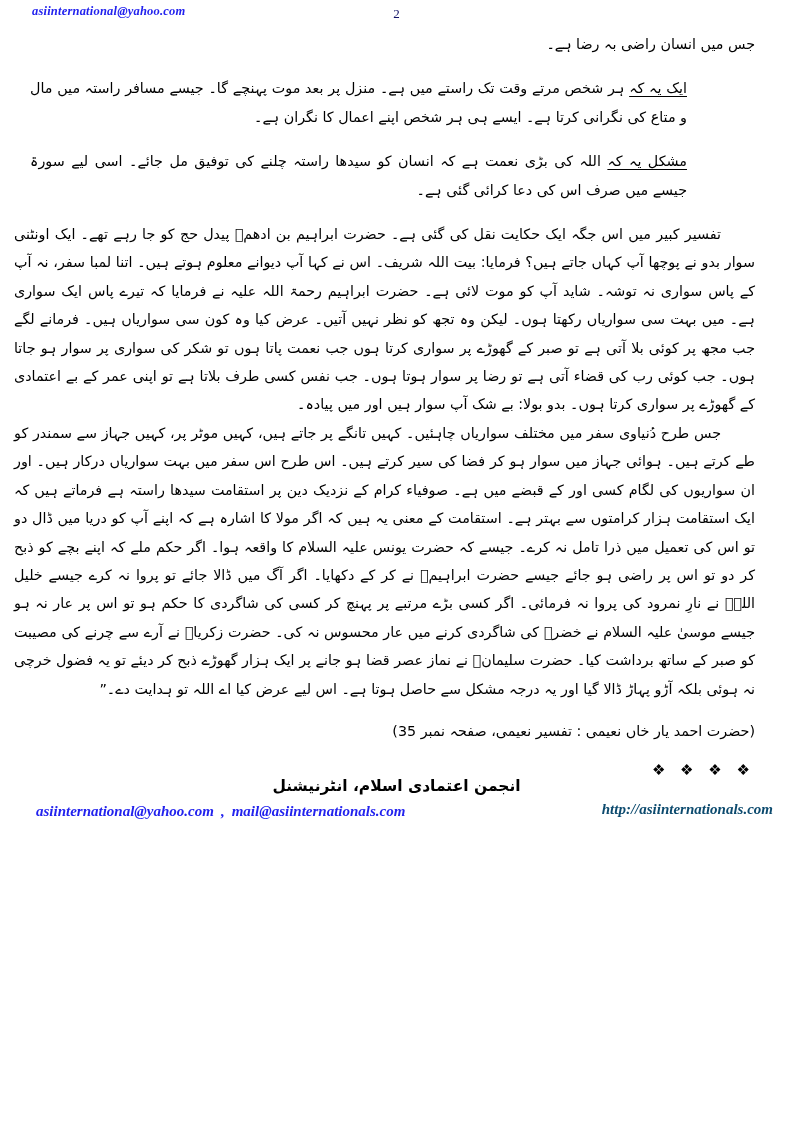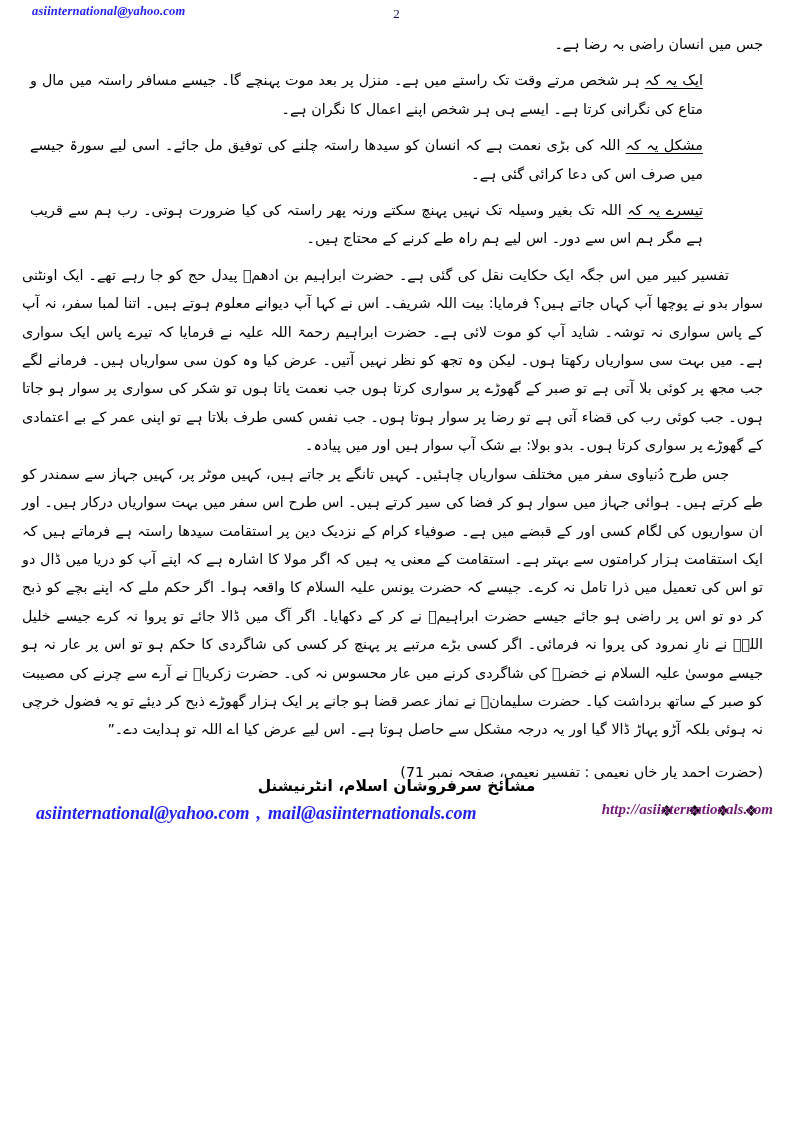--- a/index.html
+++ b/index.html
@@ -53,21 +53,21 @@
     font-family: "Liberation Serif", "DejaVu Serif", serif;
     font-size: 13px;
     font-weight: normal;
     color: #111166;
   }
 
   
   .body-area {
     position: absolute;
     top: 30px;
-    left: 22px;
+    left: 14px;
     width: 741px;
     height: 985px;
     direction: rtl;
     text-align: justify;
     text-align-last: right;
     color: #000000;
   }
 
   .urdu {
     font-family: "DejaVu Sans", "Liberation Sans", sans-serif;
@@ -97,21 +97,21 @@
     text-align-last: right;
   }
 
   
   .points {
     margin: 0;
     padding: 0 52px 0 0;
   }
 
   p.point {
-    margin: 8px;
+    margin: 16px;
     padding: 0;
     text-indent: 0;
     text-align: justify;
     text-align-last: right;
   }
 
   .lead {
     text-decoration: underline;
     text-underline-offset: 3px;
   }
@@ -159,40 +159,40 @@
     margin-top: 6px;
   }
 
   .footer-emails {
     position: absolute;
     left: 36px;
     top: 0;
     font-family: "Liberation Serif", "DejaVu Serif", serif;
     font-style: italic;
     font-weight: bold;
-    font-size: 18px;
+    font-size: 15px;
     color: #2222ee;
     white-space: nowrap;
   }
 
   .footer-emails .sep {
     color: #2222ee;
     padding: 0 7px;
     font-weight: bold;
   }
 
   .footer-url {
     position: absolute;
     right: 20px;
     top: -2px;
     font-family: "Liberation Serif", "DejaVu Serif", serif;
     font-style: italic;
     font-weight: bold;
     font-size: 15px;
-    color: #701a75;
+    color: #0c4a6e;
     white-space: nowrap;
   }
 </style>
 </head>
 <body>
 
 <div class="page">
 
   <div class="page-header">
     <div class="header-email">asiinternational@yahoo.com</div>
@@ -208,39 +208,36 @@
     <div class="points">
 
       <p class="point">
         <span class="lead">ایک یہ کہ</span><span> ہر شخص مرتے وقت تک راستے میں ہے۔ منزل پر بعد موت پہنچے گا۔ جیسے مسافر راستہ میں مال و متاع کی نگرانی کرتا ہے۔ ایسے ہی ہر شخص اپنے اعمال کا نگران ہے۔</span>
       </p>
 
       <p class="point">
         <span class="lead">مشکل یہ کہ</span><span> اللہ کی بڑی نعمت ہے کہ انسان کو سیدھا راستہ چلنے کی توفیق مل جائے۔ اسی لیے سورۃ جیسے میں صرف اس کی دعا کرائی گئی ہے۔</span>
       </p>
 
-      <p class="point">
-        <span class="lead">تیسرے یہ کہ</span><span> اللہ تک بغیر وسیلہ تک نہیں پہنچ سکتے ورنہ پھر راستہ کی کیا ضرورت ہوتی۔ رب ہم سے قریب ہے مگر ہم اس سے دور۔ اس لیے ہم راہ طے کرنے کے محتاج ہیں۔</span>
-      </p>
 
     </div>
 
     <p class="para">تفسیر کبیر میں اس جگہ ایک حکایت نقل کی گئی ہے۔  حضرت ابراہیم بن ادھمؒ پیدل حج کو جا رہے تھے۔ ایک اونٹنی سوار بدو نے پوچھا آپ کہاں جاتے ہیں؟  فرمایا:  بیت اللہ شریف۔  اس نے کہا آپ دیوانے معلوم ہوتے ہیں۔ اتنا لمبا سفر، نہ آپ کے پاس سواری نہ توشہ۔ شاید آپ کو موت لائی ہے۔ حضرت ابراہیم رحمۃ اللہ علیہ نے فرمایا کہ تیرے پاس ایک سواری ہے۔ میں بہت سی سواریاں رکھتا ہوں۔ لیکن وہ تجھ کو نظر نہیں آتیں۔ عرض کیا وہ کون سی سواریاں ہیں۔ فرمانے لگے جب مجھ پر کوئی بلا آتی ہے تو صبر کے گھوڑے پر سواری کرتا ہوں جب نعمت پاتا ہوں تو شکر کی سواری پر سوار ہو جاتا ہوں۔ جب کوئی رب کی قضاء آتی ہے تو رضا پر سوار ہوتا ہوں۔ جب نفس کسی طرف بلاتا ہے تو اپنی عمر کے بے اعتمادی کے گھوڑے پر سواری کرتا ہوں۔ بدو بولا:  بے شک آپ سوار ہیں اور میں پیادہ۔</p>
 
     <p class="para">جس طرح دُنیاوی سفر میں مختلف سواریاں چاہئیں۔ کہیں تانگے پر جاتے ہیں، کہیں موٹر پر،   کہیں جہاز سے سمندر کو طے کرتے ہیں۔ ہوائی جہاز میں سوار ہو کر فضا کی سیر کرتے ہیں۔ اس طرح اس سفر میں بہت سواریاں درکار ہیں۔ اور ان سواریوں کی لگام کسی اور کے قبضے میں ہے۔ صوفیاء کرام کے نزدیک دین پر استقامت سیدھا راستہ ہے فرماتے ہیں کہ ایک استقامت ہزار کرامتوں سے بہتر ہے۔ استقامت کے معنی یہ ہیں کہ اگر مولا کا اشارہ ہے کہ اپنے آپ کو دریا میں ڈال دو تو اس کی تعمیل میں ذرا تامل نہ کرے۔ جیسے کہ حضرت یونس علیہ السلام کا واقعہ ہوا۔   اگر حکم ملے کہ اپنے بچے کو ذبح کر دو تو اس پر راضی ہو جائے جیسے حضرت ابراہیمؑ نے کر کے دکھایا۔ اگر آگ میں ڈالا جائے تو پروا نہ کرے جیسے خلیل اللہؑ نے نارِ نمرود کی پروا نہ فرمائی۔ اگر کسی بڑے مرتبے پر پہنچ کر کسی کی شاگردی کا حکم ہو تو اس پر عار نہ ہو جیسے موسیٰ علیہ السلام نے خضرؑ کی شاگردی کرنے میں عار محسوس نہ کی۔ حضرت زکریاؑ نے آرے سے چرنے کی مصیبت کو صبر کے ساتھ برداشت کیا۔ حضرت سلیمانؑ نے نماز عصر قضا ہو جانے پر ایک ہزار گھوڑے ذبح کر دیئے تو یہ فضول خرچی نہ ہوئی بلکہ آڑو پہاڑ ڈالا گیا اور یہ درجہ مشکل سے حاصل ہوتا ہے۔ اس لیے عرض کیا اے اللہ تو ہدایت دے۔”</p>
 
-    <p class="citation-line">(حضرت احمد یار خاں نعیمی : تفسیر نعیمی، صفحہ نمبر 71)</p>
+    <p class="citation-line">(حضرت احمد یار خاں نعیمی : تفسیر نعیمی، صفحہ نمبر 35)</p>
 
     <div class="ornaments">❖ ❖ ❖ ❖</div>
 
   </div>
 
   <div class="page-footer">
 
-    <div class="footer-org">مشائخ سرفروشان اسلام، انٹرنیشنل</div>
+    <div class="footer-org">انجمن اعتمادی اسلام، انٹرنیشنل</div>
 
     <div class="footer-links">
       <div class="footer-emails">
         <span>asiinternational@yahoo.com</span><span class="sep">,</span><span>mail@asiinternationals.com</span>
       </div>
 
       <div class="footer-url">http://asiinternationals.com</div>
     </div>
 
   </div>

